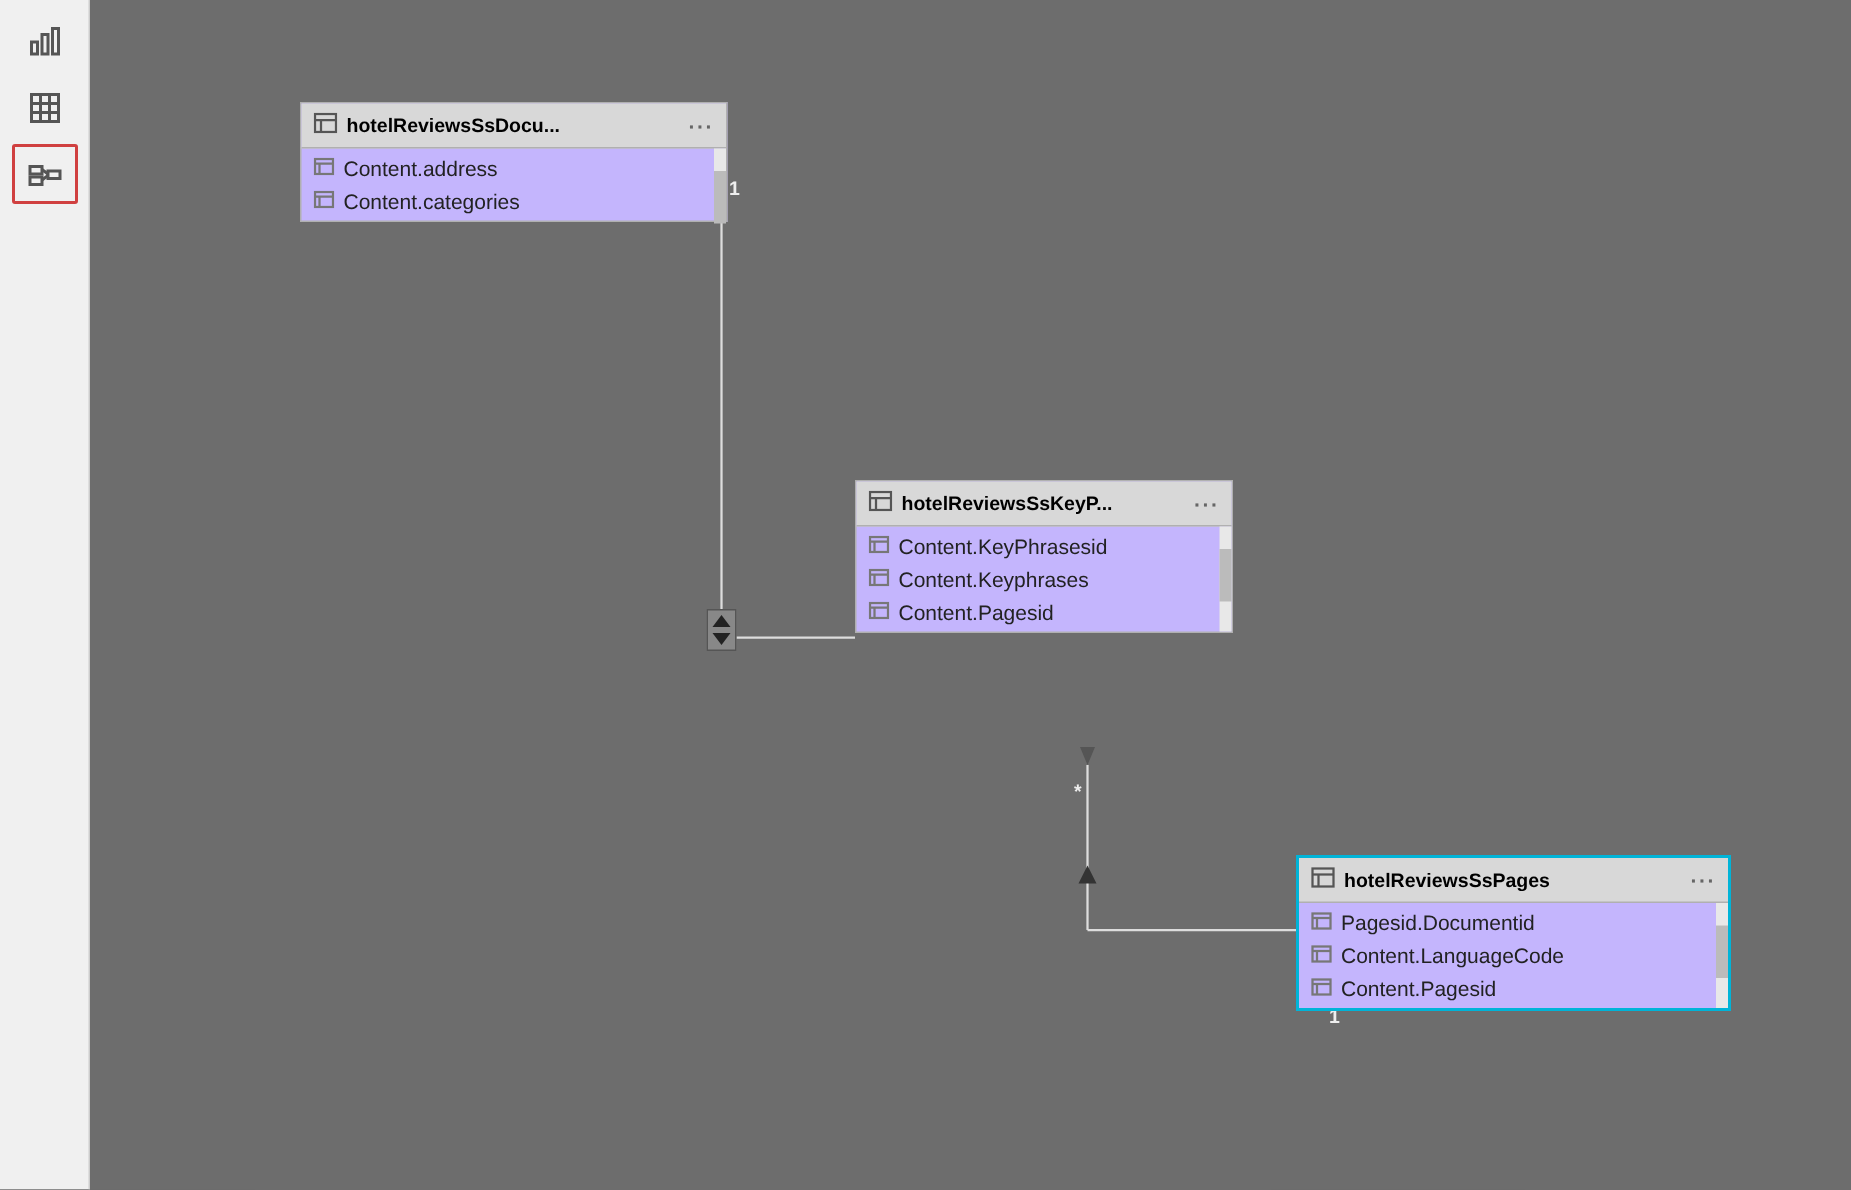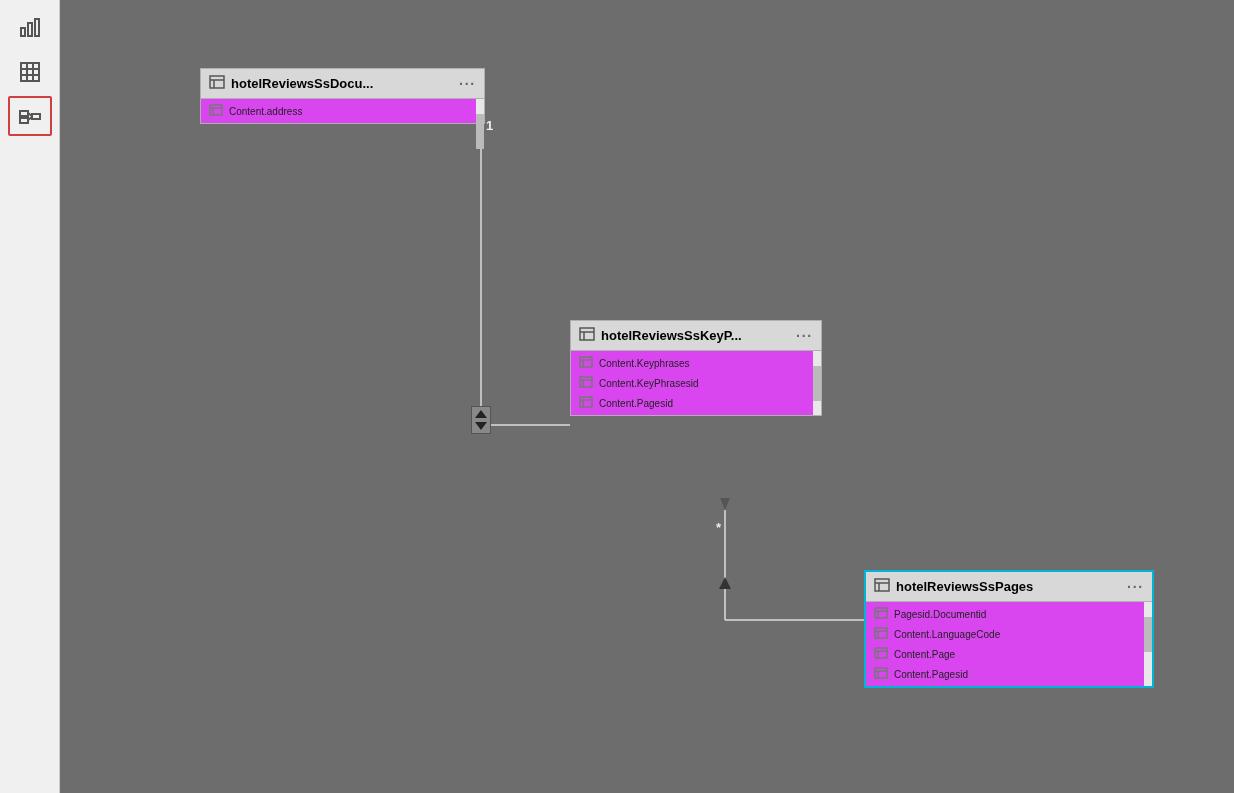--- a/index.html
+++ b/index.html
@@ -47,21 +47,21 @@
     .canvas {
       flex: 1;
       position: relative;
       background: #6d6d6d;
       overflow: hidden;
     }
 
     
     .db-table {
       position: absolute;
-      background: #d946ef;
+      background: #c4b5fd;
       border: 1px solid #b0b0b0;
       min-width: 200px;
     }
     .db-table.selected {
       border: 2px solid #00b4d8;
     }
     .db-table-header {
       background: #d8d8d8;
       padding: 6px 8px;
       display: flex;
@@ -87,21 +87,21 @@
     }
     .db-table-body {
       padding: 2px 0;
       overflow: hidden;
     }
     .db-field {
       display: flex;
       align-items: center;
       padding: 3px 8px;
       gap: 6px;
-      font-size: 10px;
+      font-size: 14px;
       color: #222;
     }
     .db-field .field-icon {
       color: #777;
       flex-shrink: 0;
     }
 
     
     .connectors {
       position: absolute;
@@ -202,20 +202,30 @@
       <div class="db-field">
         <span class="field-icon">
           <svg width="14" height="12" viewBox="0 0 14 12" fill="none" stroke="#777" stroke-width="1.5">
             <rect x="1" y="1" width="12" height="10"></rect>
             <line x1="1" y1="4" x2="13" y2="4"></line>
             <line x1="4" y1="4" x2="4" y2="11"></line>
           </svg>
         </span>
         <span>Content.address</span>
       </div>
+      <div class="db-field">
+        <span class="field-icon">
+          <svg width="14" height="12" viewBox="0 0 14 12" fill="none" stroke="#777" stroke-width="1.5">
+            <rect x="1" y="1" width="12" height="10"></rect>
+            <line x1="1" y1="4" x2="13" y2="4"></line>
+            <line x1="4" y1="4" x2="4" y2="11"></line>
+          </svg>
+        </span>
+        <span>Content.categories</span>
+      </div>
     </div>
 
     <div style="position:absolute; right:0; top:30px; bottom:0; width:8px; background:#e8e8e8;">
       <div style="position:absolute; top:15px; width:8px; height:35px; background:#bbb;"></div>
     </div>
   </div>
 
   <div class="db-table" style="left:510px; top:320px; width:252px;">
     <div class="db-table-header">
       <span class="table-icon">
@@ -230,31 +240,31 @@
     </div>
     <div class="db-table-body">
       <div class="db-field">
         <span class="field-icon">
           <svg width="14" height="12" viewBox="0 0 14 12" fill="none" stroke="#777" stroke-width="1.5">
             <rect x="1" y="1" width="12" height="10"></rect>
             <line x1="1" y1="4" x2="13" y2="4"></line>
             <line x1="4" y1="4" x2="4" y2="11"></line>
           </svg>
         </span>
+        <span>Content.KeyPhrasesid</span>
+      </div>
+      <div class="db-field">
+        <span class="field-icon">
+          <svg width="14" height="12" viewBox="0 0 14 12" fill="none" stroke="#777" stroke-width="1.5">
+            <rect x="1" y="1" width="12" height="10"></rect>
+            <line x1="1" y1="4" x2="13" y2="4"></line>
+            <line x1="4" y1="4" x2="4" y2="11"></line>
+          </svg>
+        </span>
         <span>Content.Keyphrases</span>
-      </div>
-      <div class="db-field">
-        <span class="field-icon">
-          <svg width="14" height="12" viewBox="0 0 14 12" fill="none" stroke="#777" stroke-width="1.5">
-            <rect x="1" y="1" width="12" height="10"></rect>
-            <line x1="1" y1="4" x2="13" y2="4"></line>
-            <line x1="4" y1="4" x2="4" y2="11"></line>
-          </svg>
-        </span>
-        <span>Content.KeyPhrasesid</span>
       </div>
       <div class="db-field">
         <span class="field-icon">
           <svg width="14" height="12" viewBox="0 0 14 12" fill="none" stroke="#777" stroke-width="1.5">
             <rect x="1" y="1" width="12" height="10"></rect>
             <line x1="1" y1="4" x2="13" y2="4"></line>
             <line x1="4" y1="4" x2="4" y2="11"></line>
           </svg>
         </span>
         <span>Content.Pagesid</span>
@@ -300,30 +310,20 @@
         <span>Content.LanguageCode</span>
       </div>
       <div class="db-field">
         <span class="field-icon">
           <svg width="14" height="12" viewBox="0 0 14 12" fill="none" stroke="#777" stroke-width="1.5">
             <rect x="1" y="1" width="12" height="10"></rect>
             <line x1="1" y1="4" x2="13" y2="4"></line>
             <line x1="4" y1="4" x2="4" y2="11"></line>
           </svg>
         </span>
-        <span>Content.Page</span>
-      </div>
-      <div class="db-field">
-        <span class="field-icon">
-          <svg width="14" height="12" viewBox="0 0 14 12" fill="none" stroke="#777" stroke-width="1.5">
-            <rect x="1" y="1" width="12" height="10"></rect>
-            <line x1="1" y1="4" x2="13" y2="4"></line>
-            <line x1="4" y1="4" x2="4" y2="11"></line>
-          </svg>
-        </span>
         <span>Content.Pagesid</span>
       </div>
     </div>
 
     <div style="position:absolute; right:0; top:30px; bottom:0; width:8px; background:#e8e8e8;">
       <div style="position:absolute; top:15px; width:8px; height:35px; background:#bbb;"></div>
     </div>
   </div>
 
 </div>

